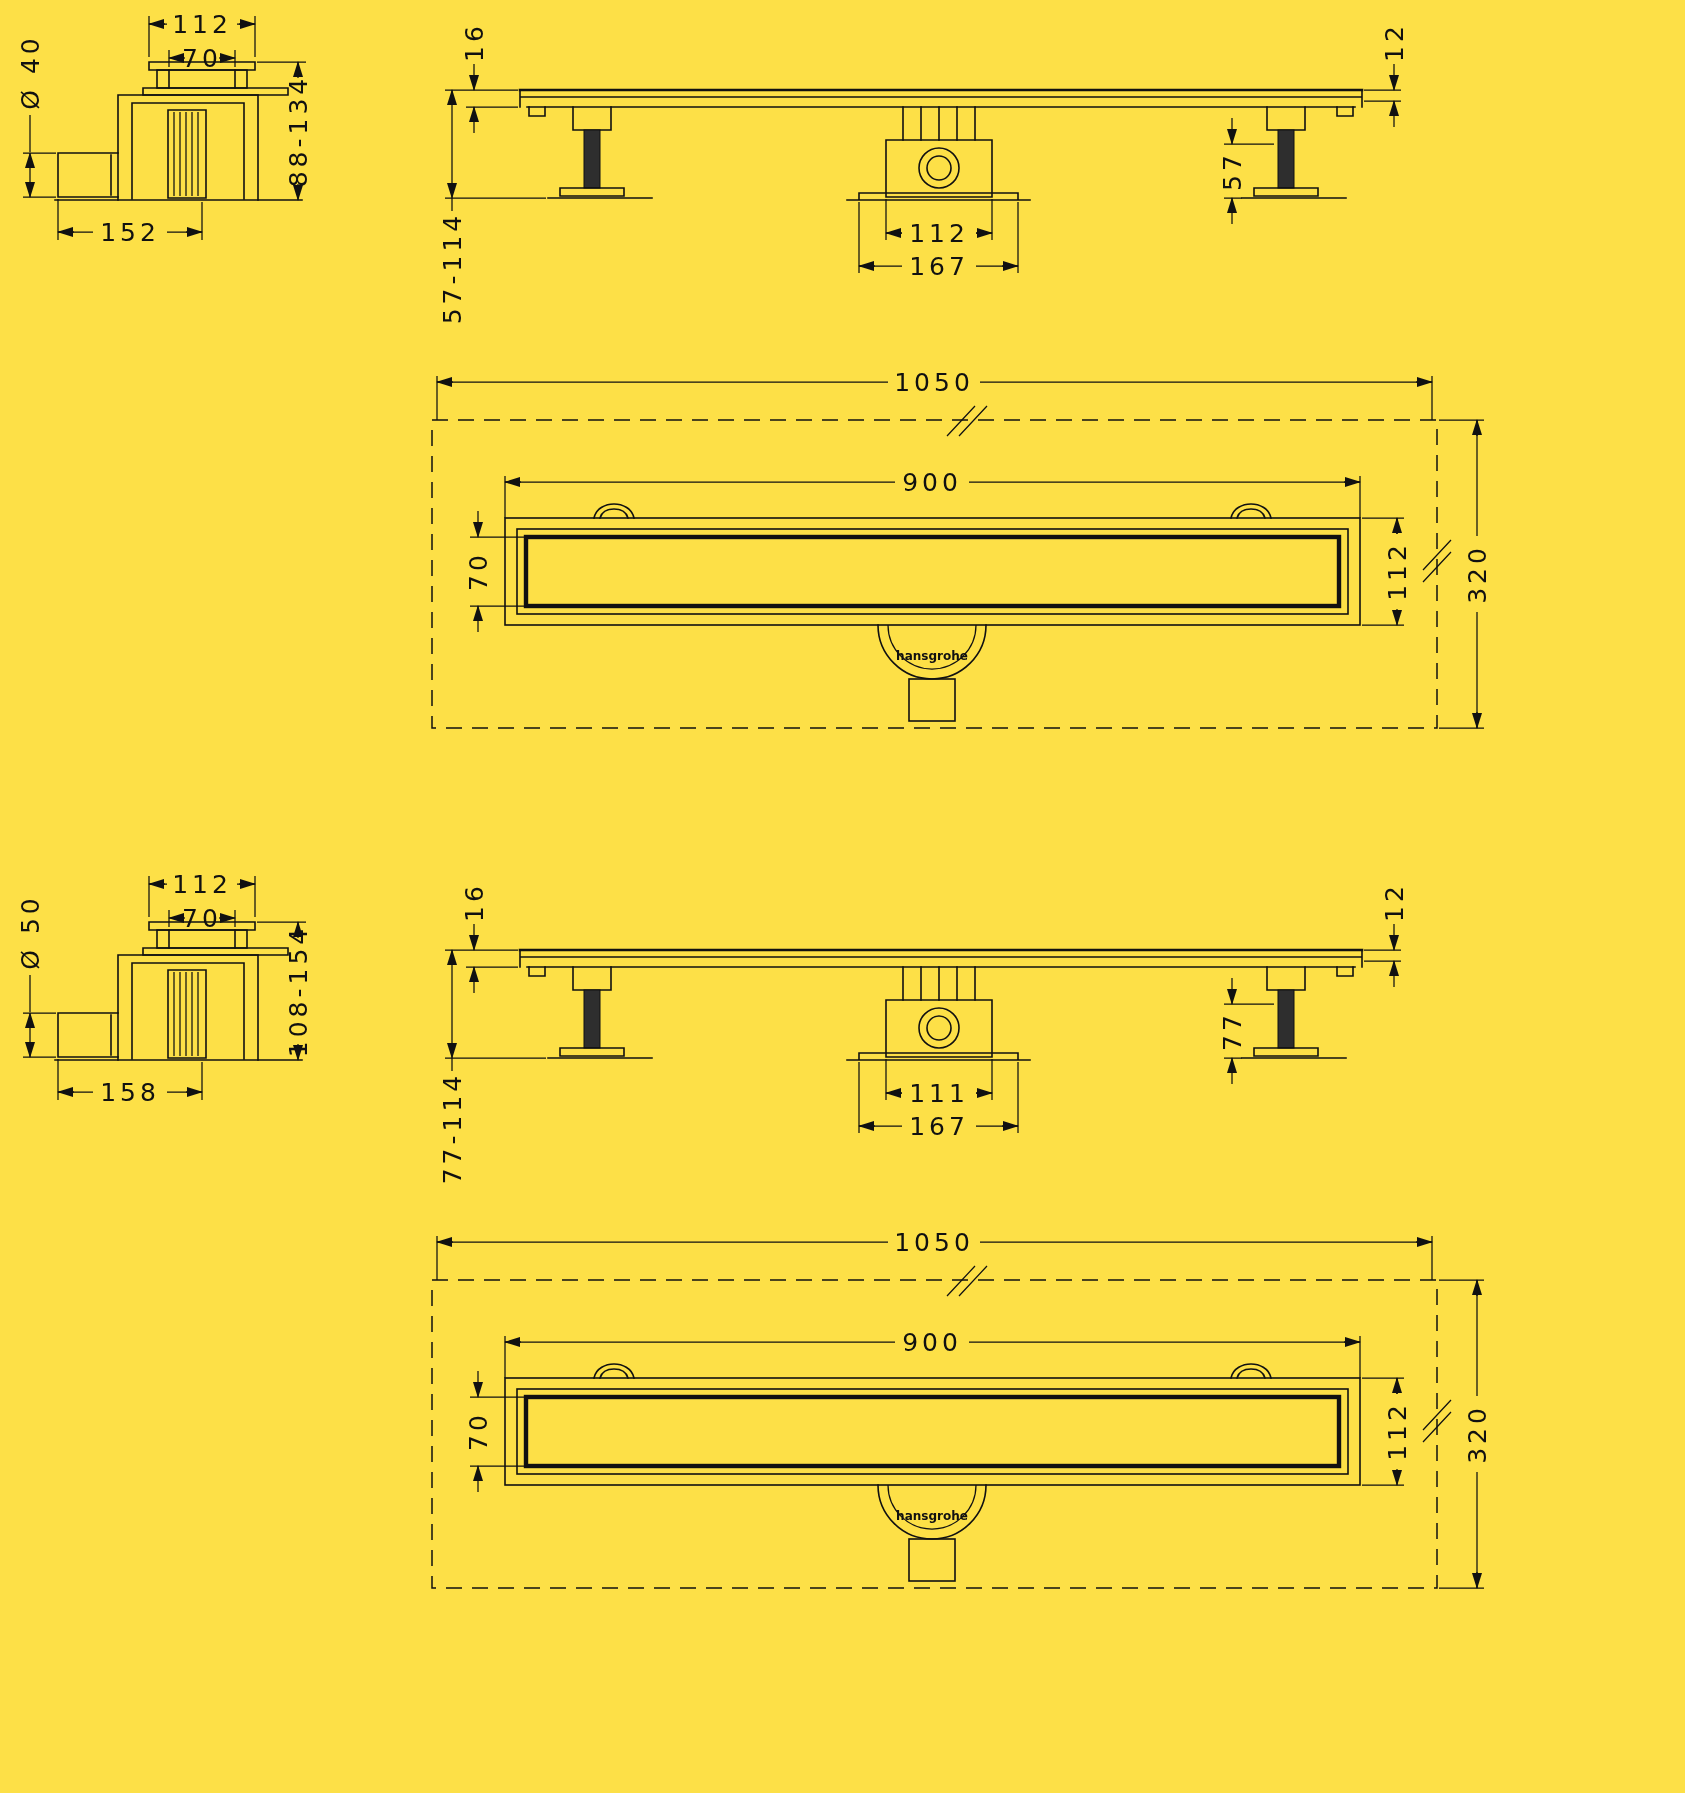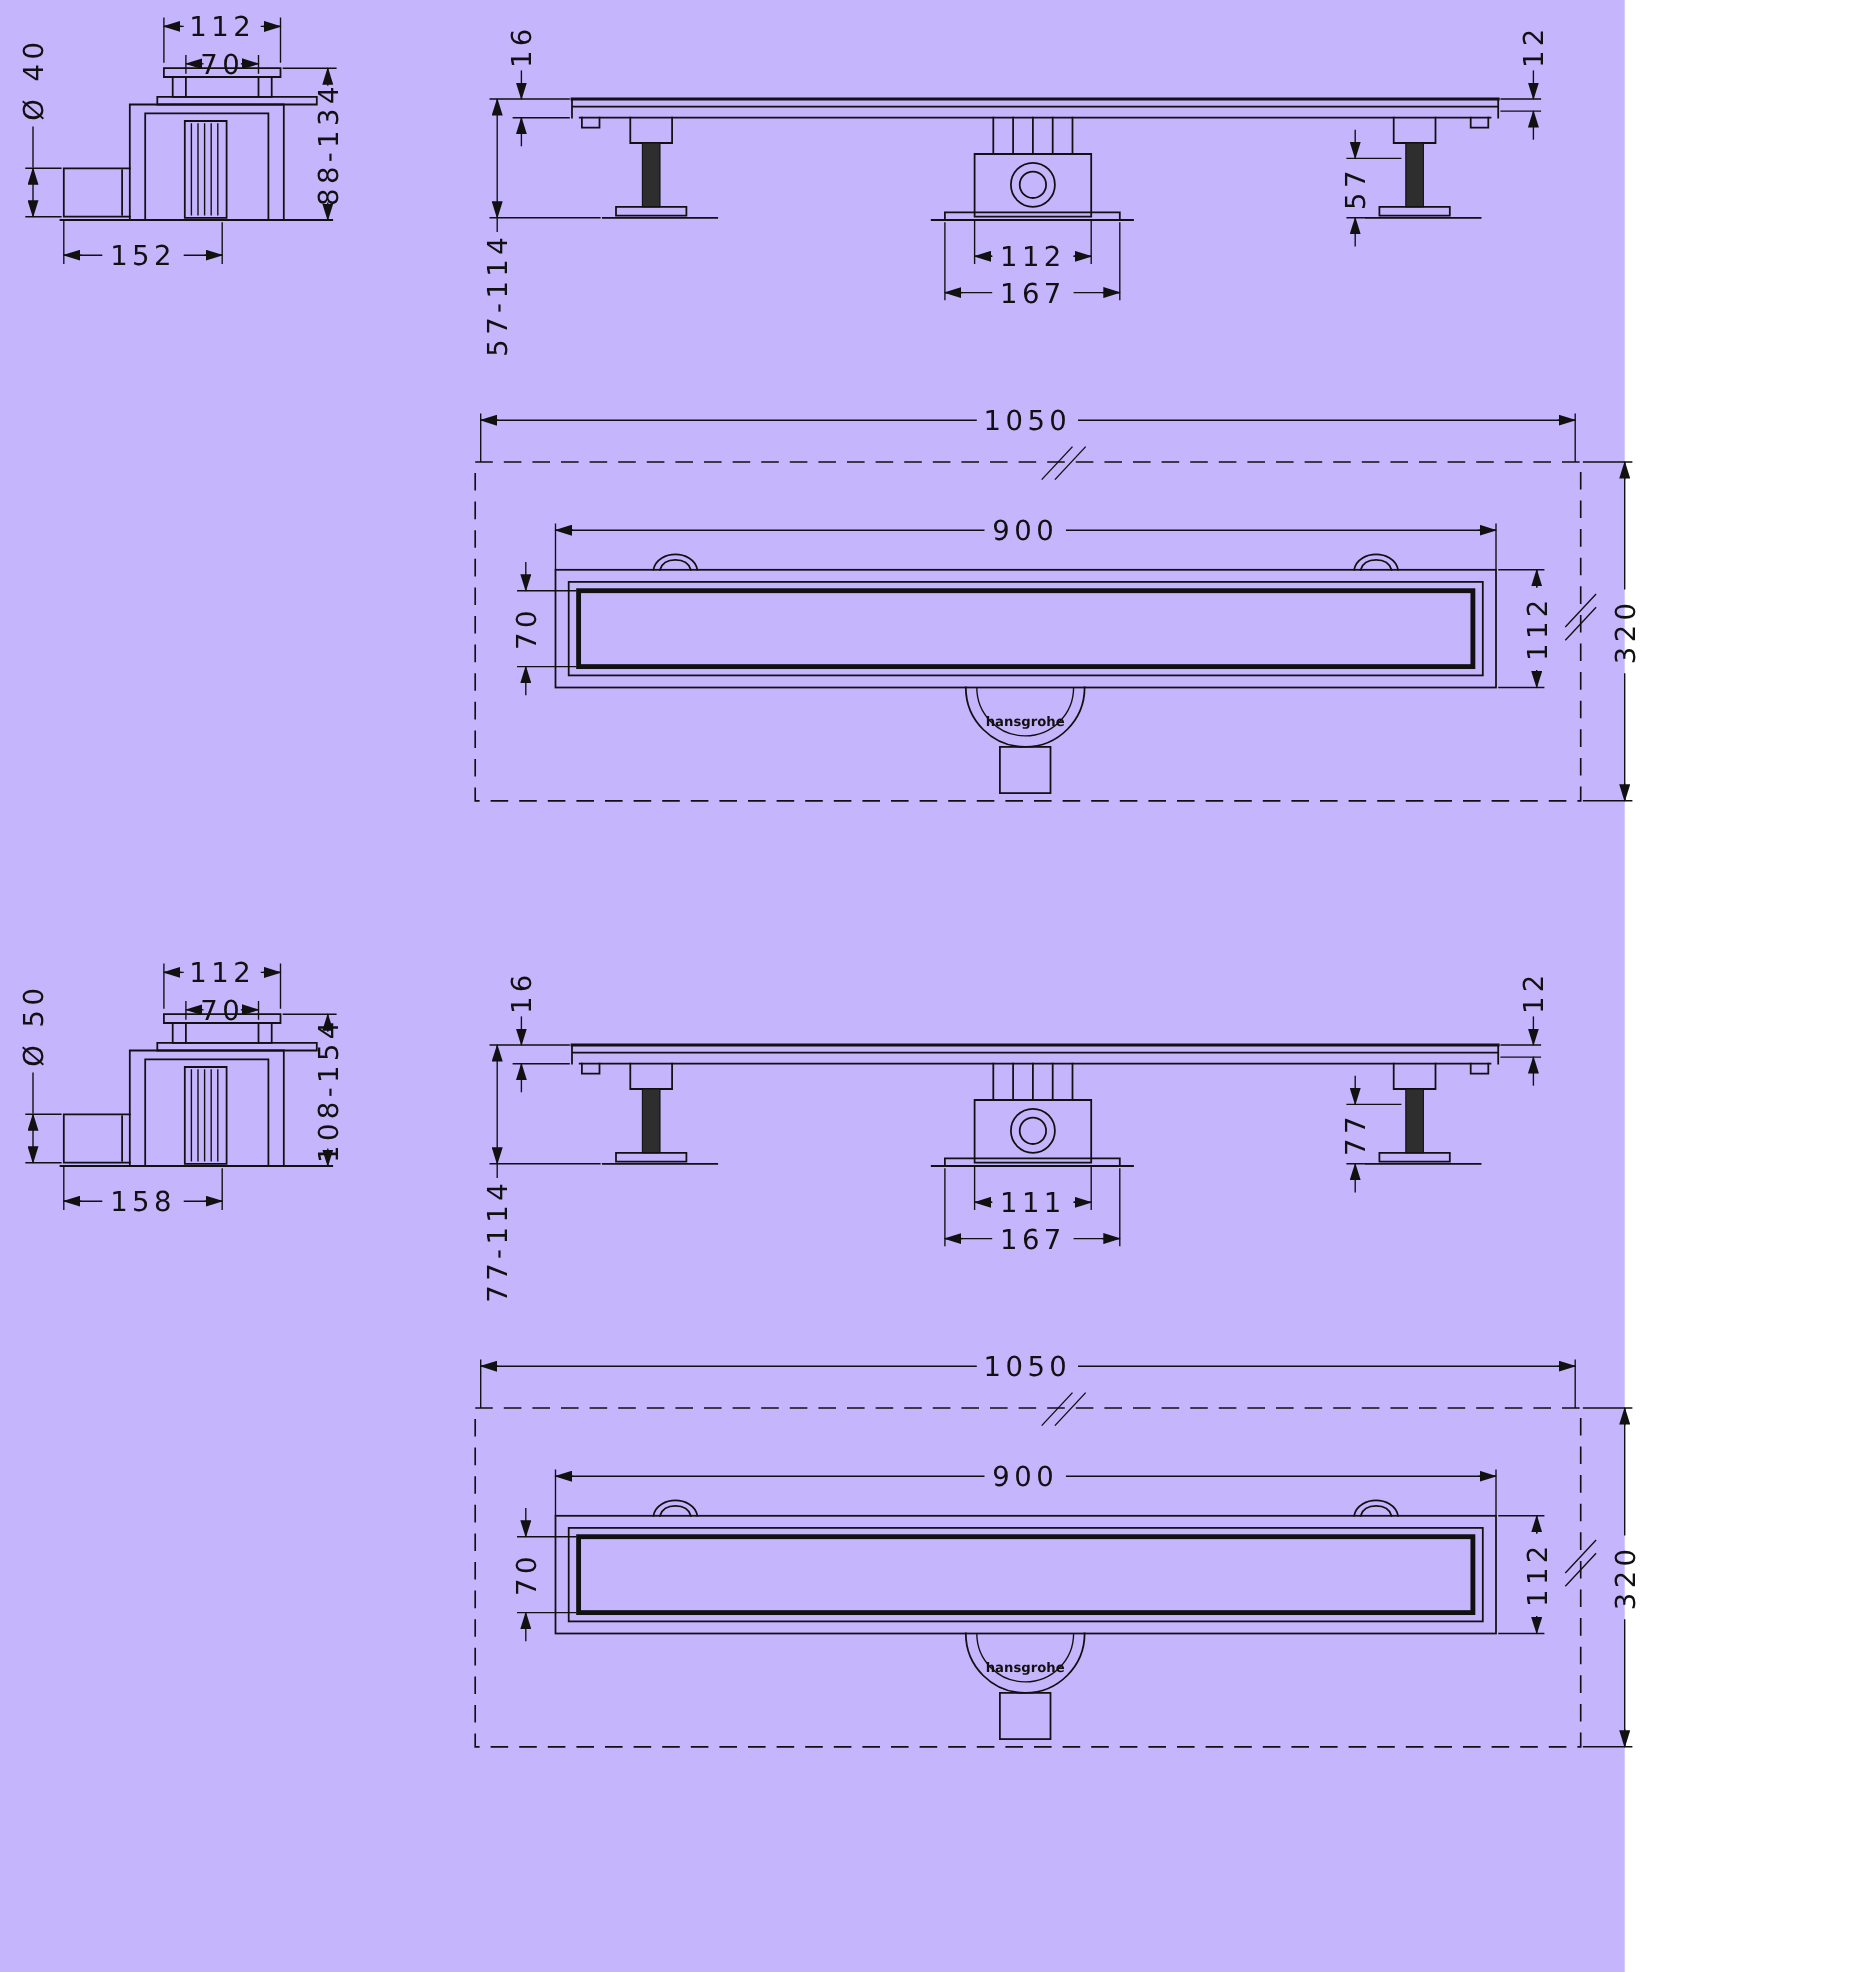--- a/index.html
+++ b/index.html
@@ -1,17 +1,17 @@
 <!DOCTYPE html>
 <html><head>
 <meta charset="utf-8">
 <title>Shower drain dimensional drawing</title>
 <style>
   html,body{margin:0;padding:0;background:#fff;}
-  .page{width:1477px;height:1793px;background:#c4b5fd;position:relative;}
+  .page{width:1685px;height:1793px;background:#fde047;position:relative;}
   svg{display:block;}
   .s  {stroke:#111;fill:none;stroke-width:1.6;stroke-linecap:square;}
   .s2 {stroke:#111;fill:none;stroke-width:2.6;stroke-linecap:square;}
   .s4 {stroke:#111;fill:none;stroke-width:4.4;}
   .dim{stroke:#111;fill:none;stroke-width:1.25;}
   .arr{stroke:#111;fill:none;stroke-width:1.25;marker-end:url(#arrowhead);}
   .dash{stroke:#111;fill:none;stroke-width:1.5;stroke-dasharray:16 10;}
   .dk {fill:#2e2e2e;stroke:#111;stroke-width:1;}
   text.dl{font-family:"DejaVu Sans","Liberation Sans",sans-serif;font-size:25px;letter-spacing:4px;fill:#111;text-anchor:middle;}
   text.logo{font-family:"DejaVu Sans","Liberation Sans",sans-serif;font-size:12px;letter-spacing:0;fill:#111;text-anchor:middle;font-weight:bold;}

